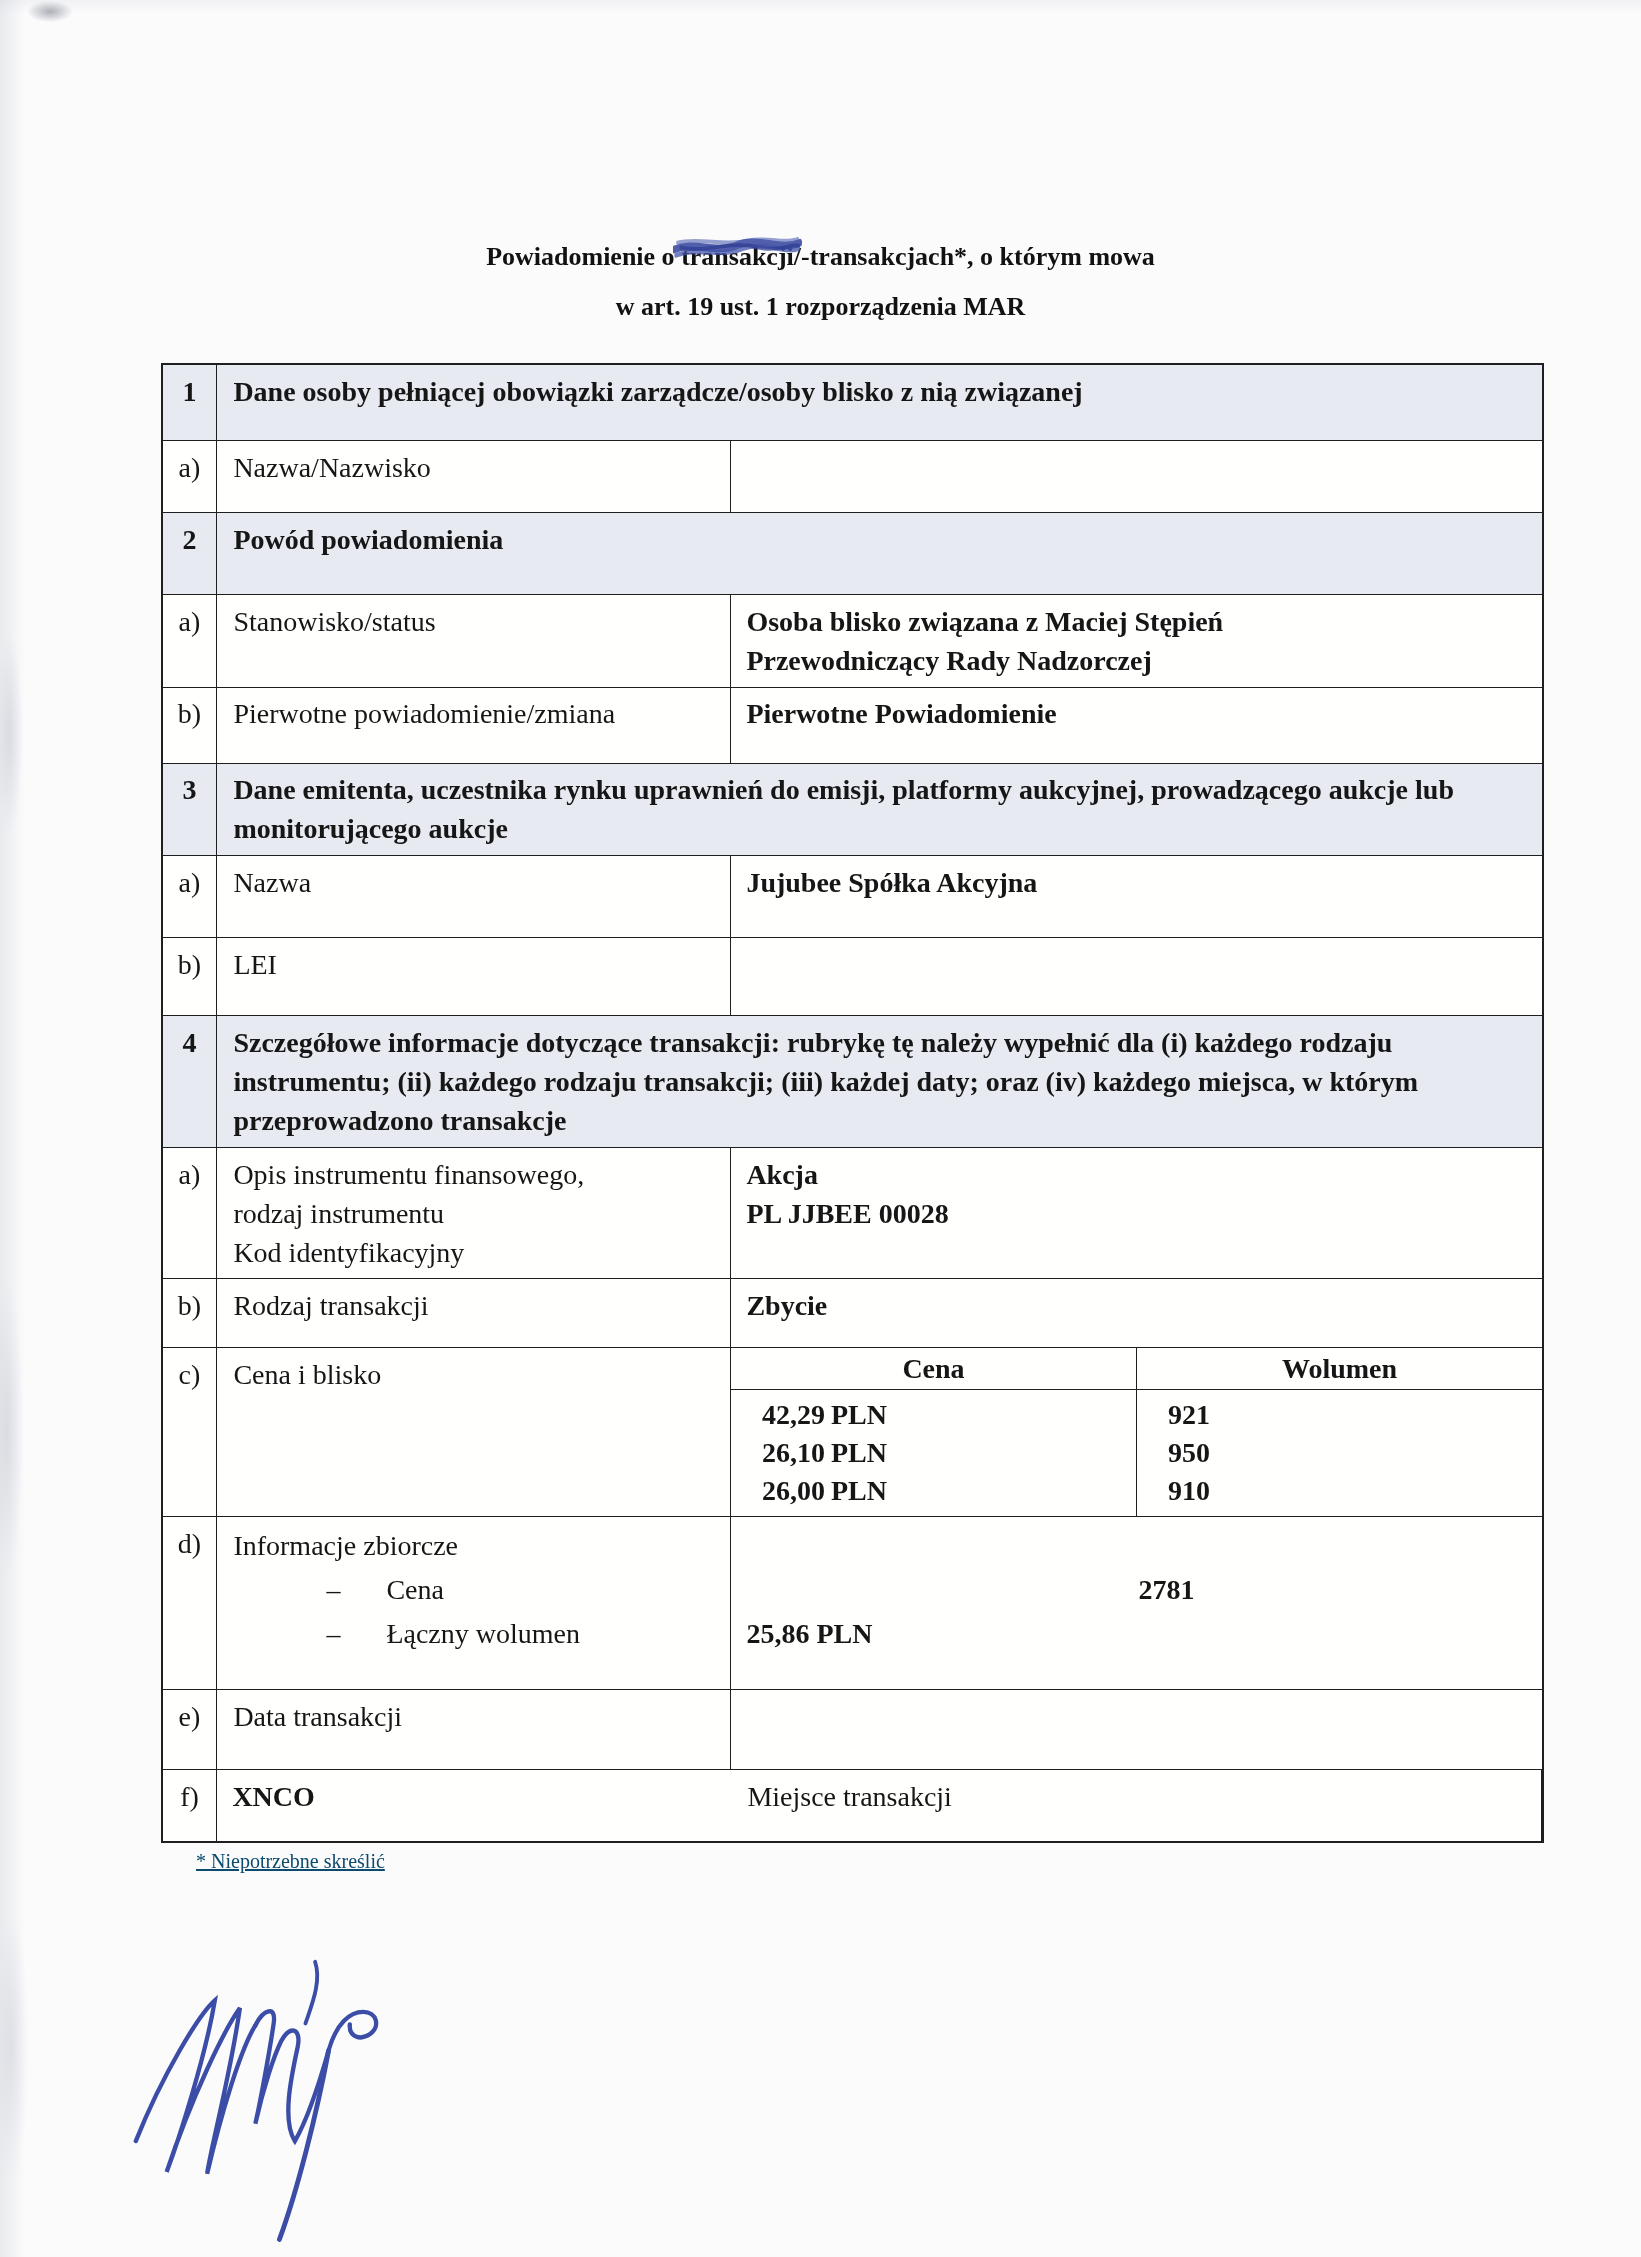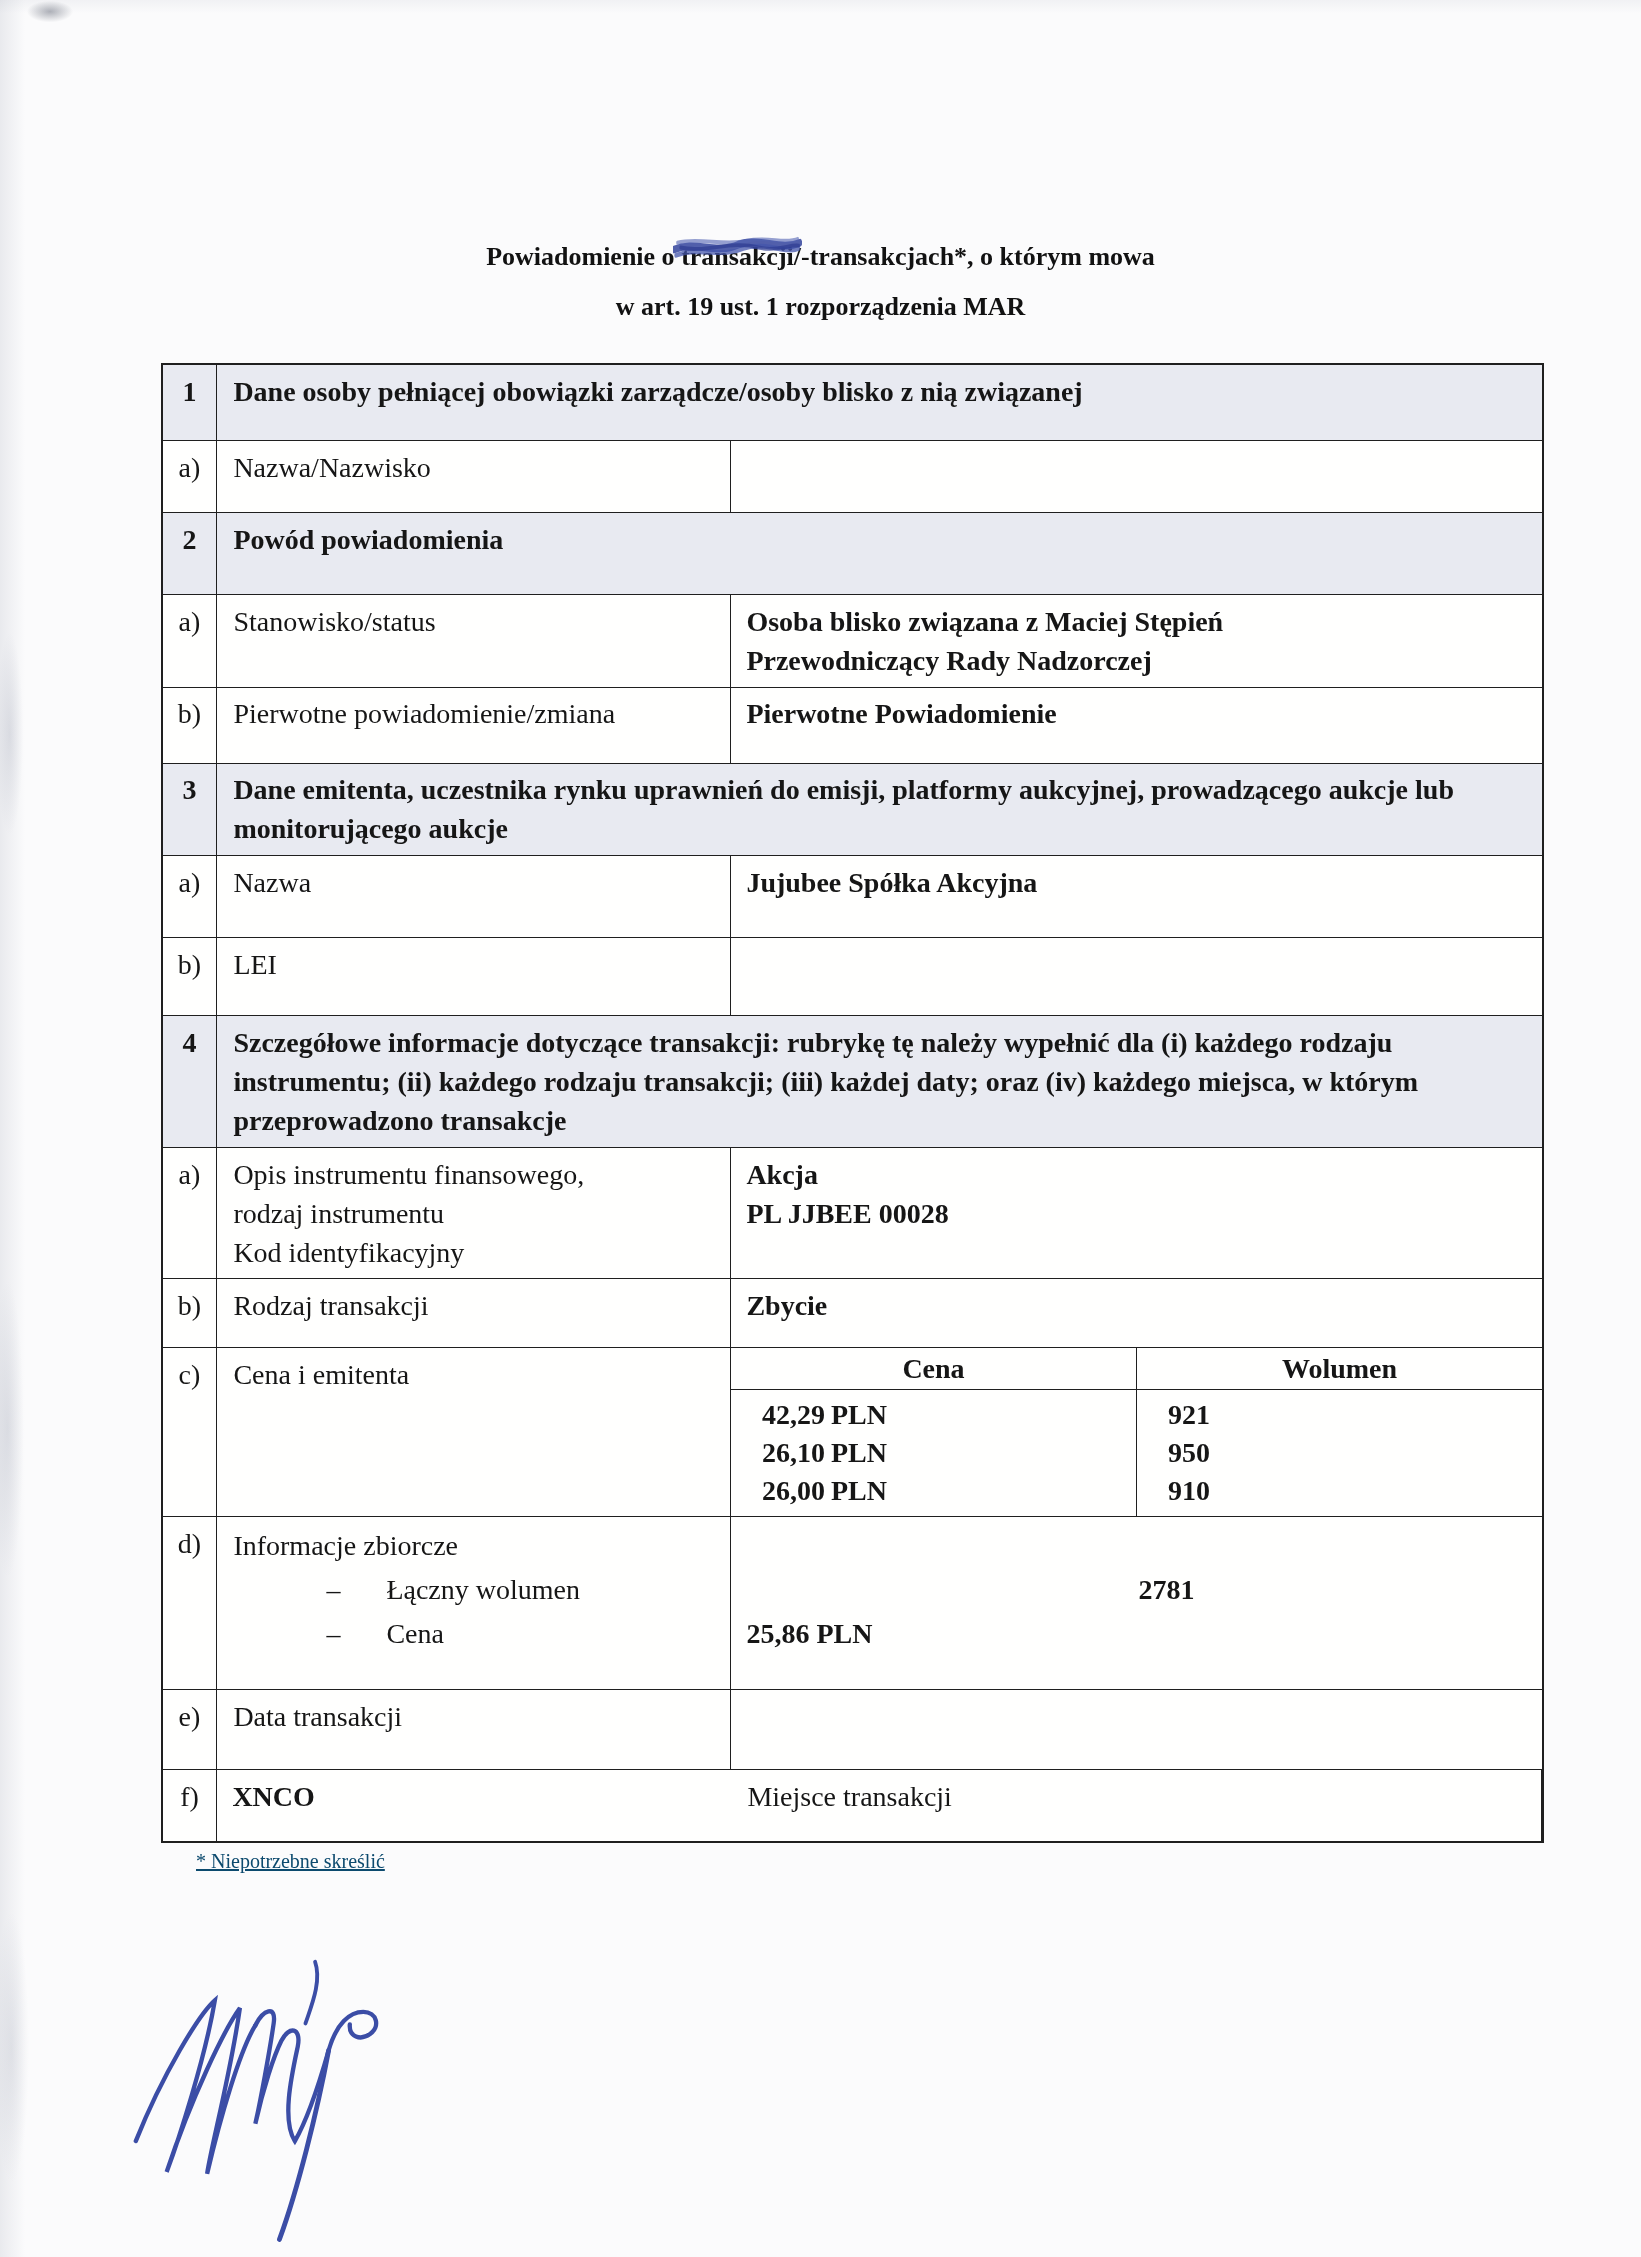--- a/index.html
+++ b/index.html
@@ -167,21 +167,21 @@
     </div>
 
     <div class="trow h-r4b">
       <div class="cell cell-key">b)</div>
       <div class="cell cell-label">Rodzaj transakcji</div>
       <div class="cell cell-value">Zbycie</div>
     </div>
 
     <div class="trow h-r4c">
       <div class="cell cell-key">c)</div>
-      <div class="cell cell-label">Cena i emitenta</div>
+      <div class="cell cell-label">Cena i blisko</div>
       <div class="cell cell-value pv-cell">
         <div class="pv-head">
           <div>Cena</div>
           <div>Wolumen</div>
         </div>
         <div class="pv-body">
           <div class="pv-col">
             <div class="pv-line"><span>42,29</span><span class="unit">PLN</span></div>
             <div class="pv-line"><span>26,10</span><span class="unit">PLN</span></div>
             <div class="pv-line"><span>26,00</span><span class="unit">PLN</span></div>
@@ -192,22 +192,22 @@
             <div class="pv-line">910</div>
           </div>
         </div>
       </div>
     </div>
 
     <div class="trow h-r4d">
       <div class="cell cell-key">d)</div>
       <div class="cell cell-label">
         <div class="agg-line">Informacje zbiorcze</div>
+        <div class="agg-line bullet"><span class="dash">–</span><span>Cena</span></div>
         <div class="agg-line bullet"><span class="dash">–</span><span>Łączny wolumen</span></div>
-        <div class="agg-line bullet"><span class="dash">–</span><span>Cena</span></div>
       </div>
       <div class="cell cell-value">
         <div class="agg-line"></div>
         <div class="agg-line agg-total">2781</div>
         <div class="agg-line">25,86 PLN</div>
       </div>
     </div>
 
     <div class="trow h-r4e">
       <div class="cell cell-key">e)</div>

